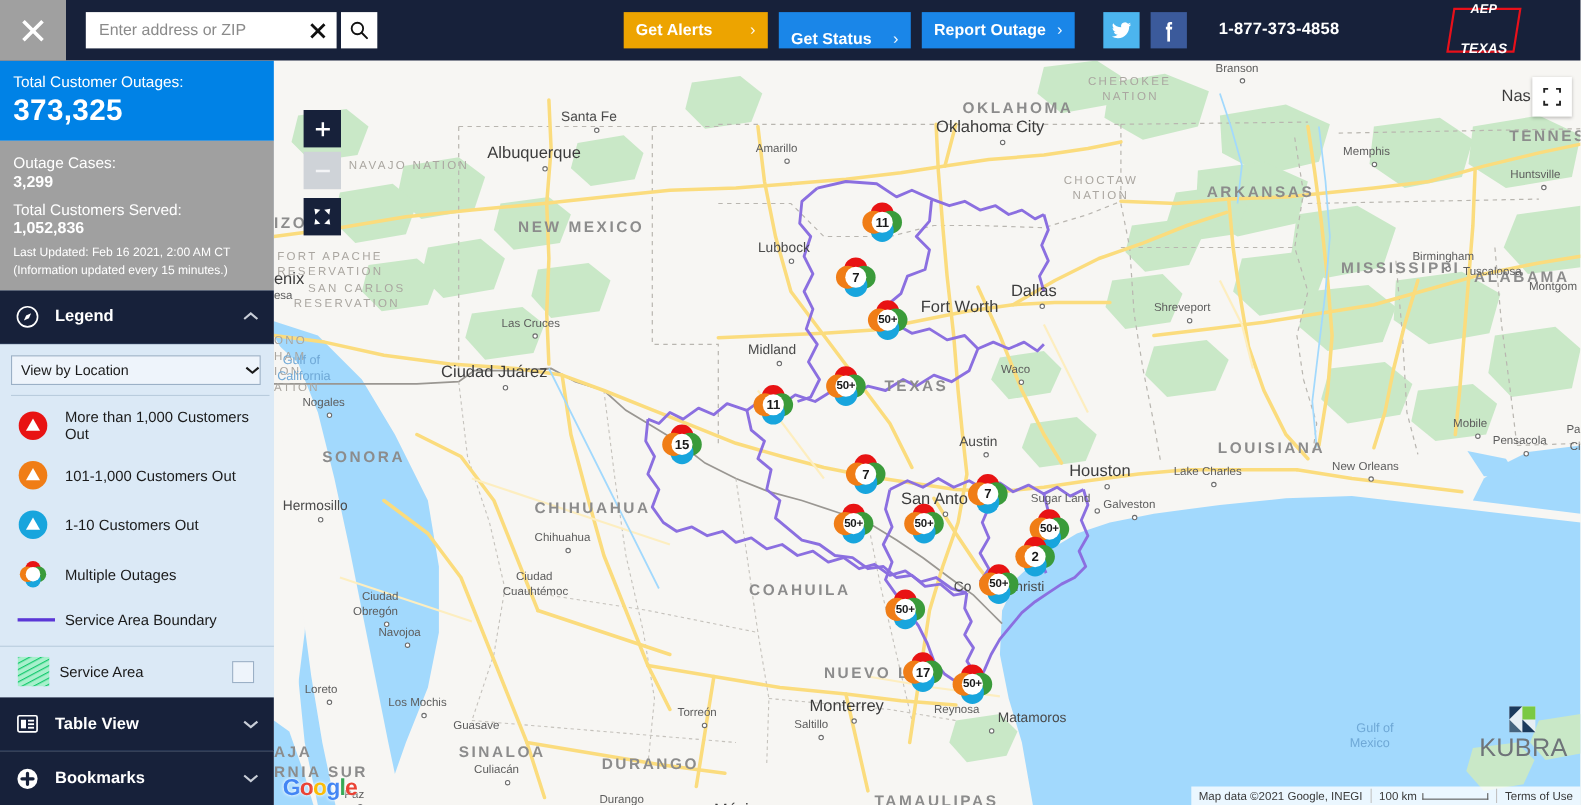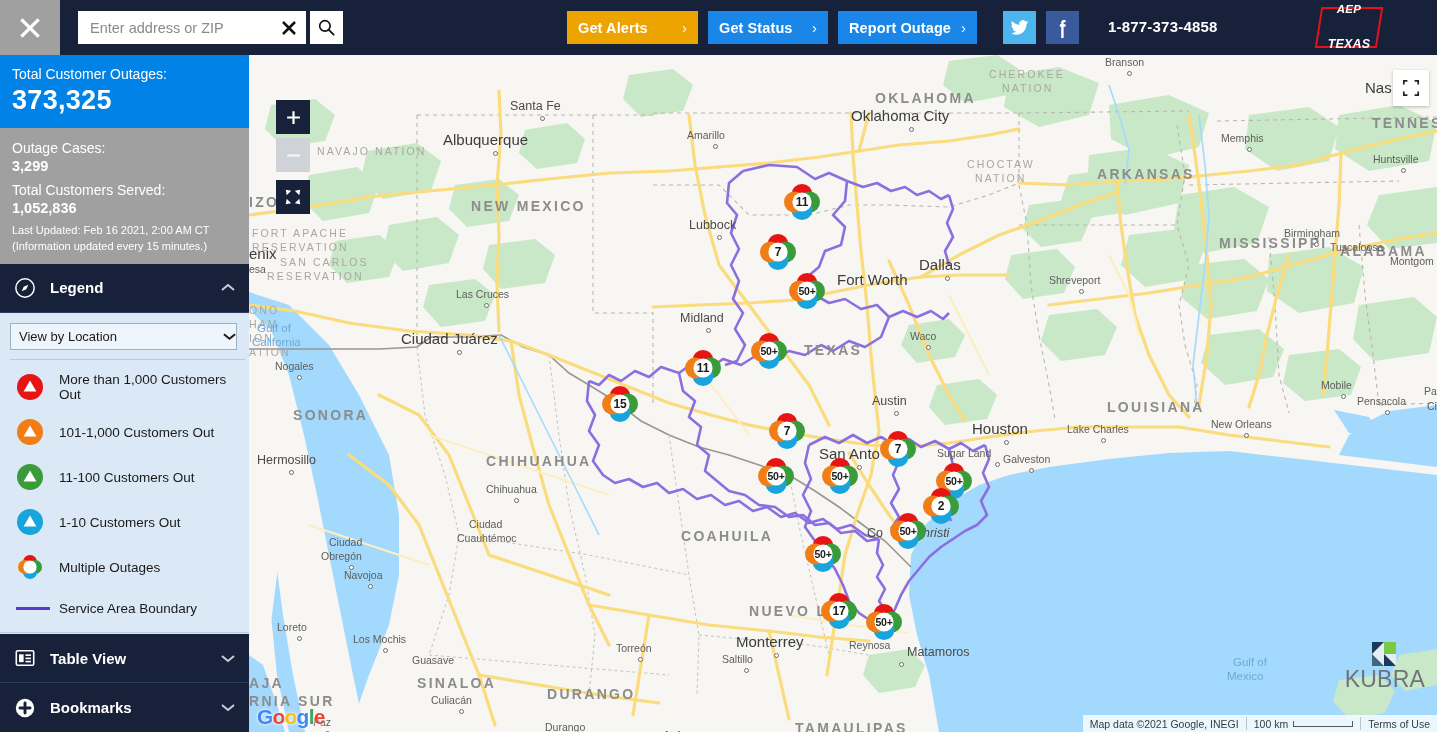--- a/index.html
+++ b/index.html
@@ -45,21 +45,21 @@
     display: flex; align-items: center; justify-content: center; cursor: pointer;
   }
   .hdr-btns { position: absolute; left: 567px; top: 11px; display: flex; gap: 10px; }
   .hdr-btn {
     height: 33px; display: flex; align-items: center; gap: 10px;
     padding: 0 11px; color: #fff; font-size: 14.5px; font-weight: bold;
     cursor: pointer; white-space: nowrap; letter-spacing: .1px;
   }
   .hdr-btn .chev { font-weight: normal; font-size: 15px; opacity: .95; }
   .btn-alerts { background: #eda400; min-width: 131px; justify-content: space-between; }
-  .btn-status { background: #1a86e8; min-width: 120px; justify-content: space-between; }
+  .btn-status { background: #1a86e8; min-width: 120px; justify-content: space-between; align-items: flex-end; }
   .btn-report { background: #1a86e8; }
   .social { position: absolute; top: 11px; display: flex; gap: 10px; left: 1003px; }
   .soc { width: 33px; height: 33px; display: flex; align-items: center; justify-content: center; cursor: pointer; }
   .soc-tw { background: #4cb5ee; }
   .soc-fb { background: #3b5a9b; }
   .hdr-phone {
     position: absolute; left: 1108px; top: 18px; color: #fff;
     font-size: 15px; font-weight: bold; letter-spacing: .2px;
   }
   .aep-logo {
@@ -318,27 +318,20 @@
         </div>
 
         <div class="leg-row">
           <svg class="leg-ic" viewBox="0 0 28 28">
             <circle cx="14" cy="14" r="13" fill="#f07d16"></circle>
             <path d="M14 7.4 L20.4 18.6 L7.6 18.6 Z" fill="#fff"></path>
           </svg>
           <div class="leg-tx">101-1,000 Customers Out</div>
         </div>
 
-        <div class="leg-row">
-          <svg class="leg-ic" viewBox="0 0 28 28">
-            <circle cx="14" cy="14" r="13" fill="#3a9b3a"></circle>
-            <path d="M14 7.4 L20.4 18.6 L7.6 18.6 Z" fill="#fff"></path>
-          </svg>
-          <div class="leg-tx">11-100 Customers Out</div>
-        </div>
 
         <div class="leg-row">
           <svg class="leg-ic" viewBox="0 0 28 28">
             <circle cx="14" cy="14" r="13" fill="#18a5dd"></circle>
             <path d="M14 7.4 L20.4 18.6 L7.6 18.6 Z" fill="#fff"></path>
           </svg>
           <div class="leg-tx">1-10 Customers Out</div>
         </div>
 
         <div class="leg-row">
@@ -694,21 +687,21 @@
         <div class="city-dot" style="left: 645px; top: 356px;"></div>
         <div class="map-label lbl-city-lg" style="left: 723px; top: 365px;">Houston</div>
         <div class="city-dot" style="left: 755px; top: 385px;"></div>
         <div class="map-label lbl-city-sm" style="left: 688px; top: 392px;">Sugar Land</div>
         <div class="city-dot" style="left: 746px; top: 407px;"></div>
         <div class="map-label lbl-city-sm" style="left: 754px; top: 398px;">Galveston</div>
         <div class="city-dot" style="left: 780px; top: 413px;"></div>
         <div class="map-label lbl-city-lg" style="left: 570px; top: 390px;">San Anto</div>
         <div class="city-dot" style="left: 608px; top: 410px;"></div>
         <div class="map-label lbl-city" style="left: 618px; top: 471px;">Co</div>
-        <div class="map-label lbl-city" style="left: 674px; top: 471px; font-style: italic;">hristi</div>
+        <div class="map-label lbl-city" style="left: 674px; top: 471px;">hristi</div>
         <div class="map-label lbl-city-sm" style="left: 818px; top: 368px;">Lake Charles</div>
         <div class="city-dot" style="left: 852px; top: 383px;"></div>
         <div class="map-label lbl-city-sm" style="left: 962px; top: 363px;">New Orleans</div>
         <div class="city-dot" style="left: 995px; top: 378px;"></div>
         <div class="map-label lbl-city-sm" style="left: 1072px; top: 324px;">Mobile</div>
         <div class="city-dot" style="left: 1092px; top: 339px;"></div>
         <div class="map-label lbl-city-sm" style="left: 1108px; top: 340px;">Pensacola</div>
         <div class="city-dot" style="left: 1136px; top: 355px;"></div>
         <div class="map-label lbl-city-sm" style="left: 1175px; top: 330px;">Panama</div>
         <div class="map-label lbl-city-sm" style="left: 1178px; top: 345px;">City</div>

